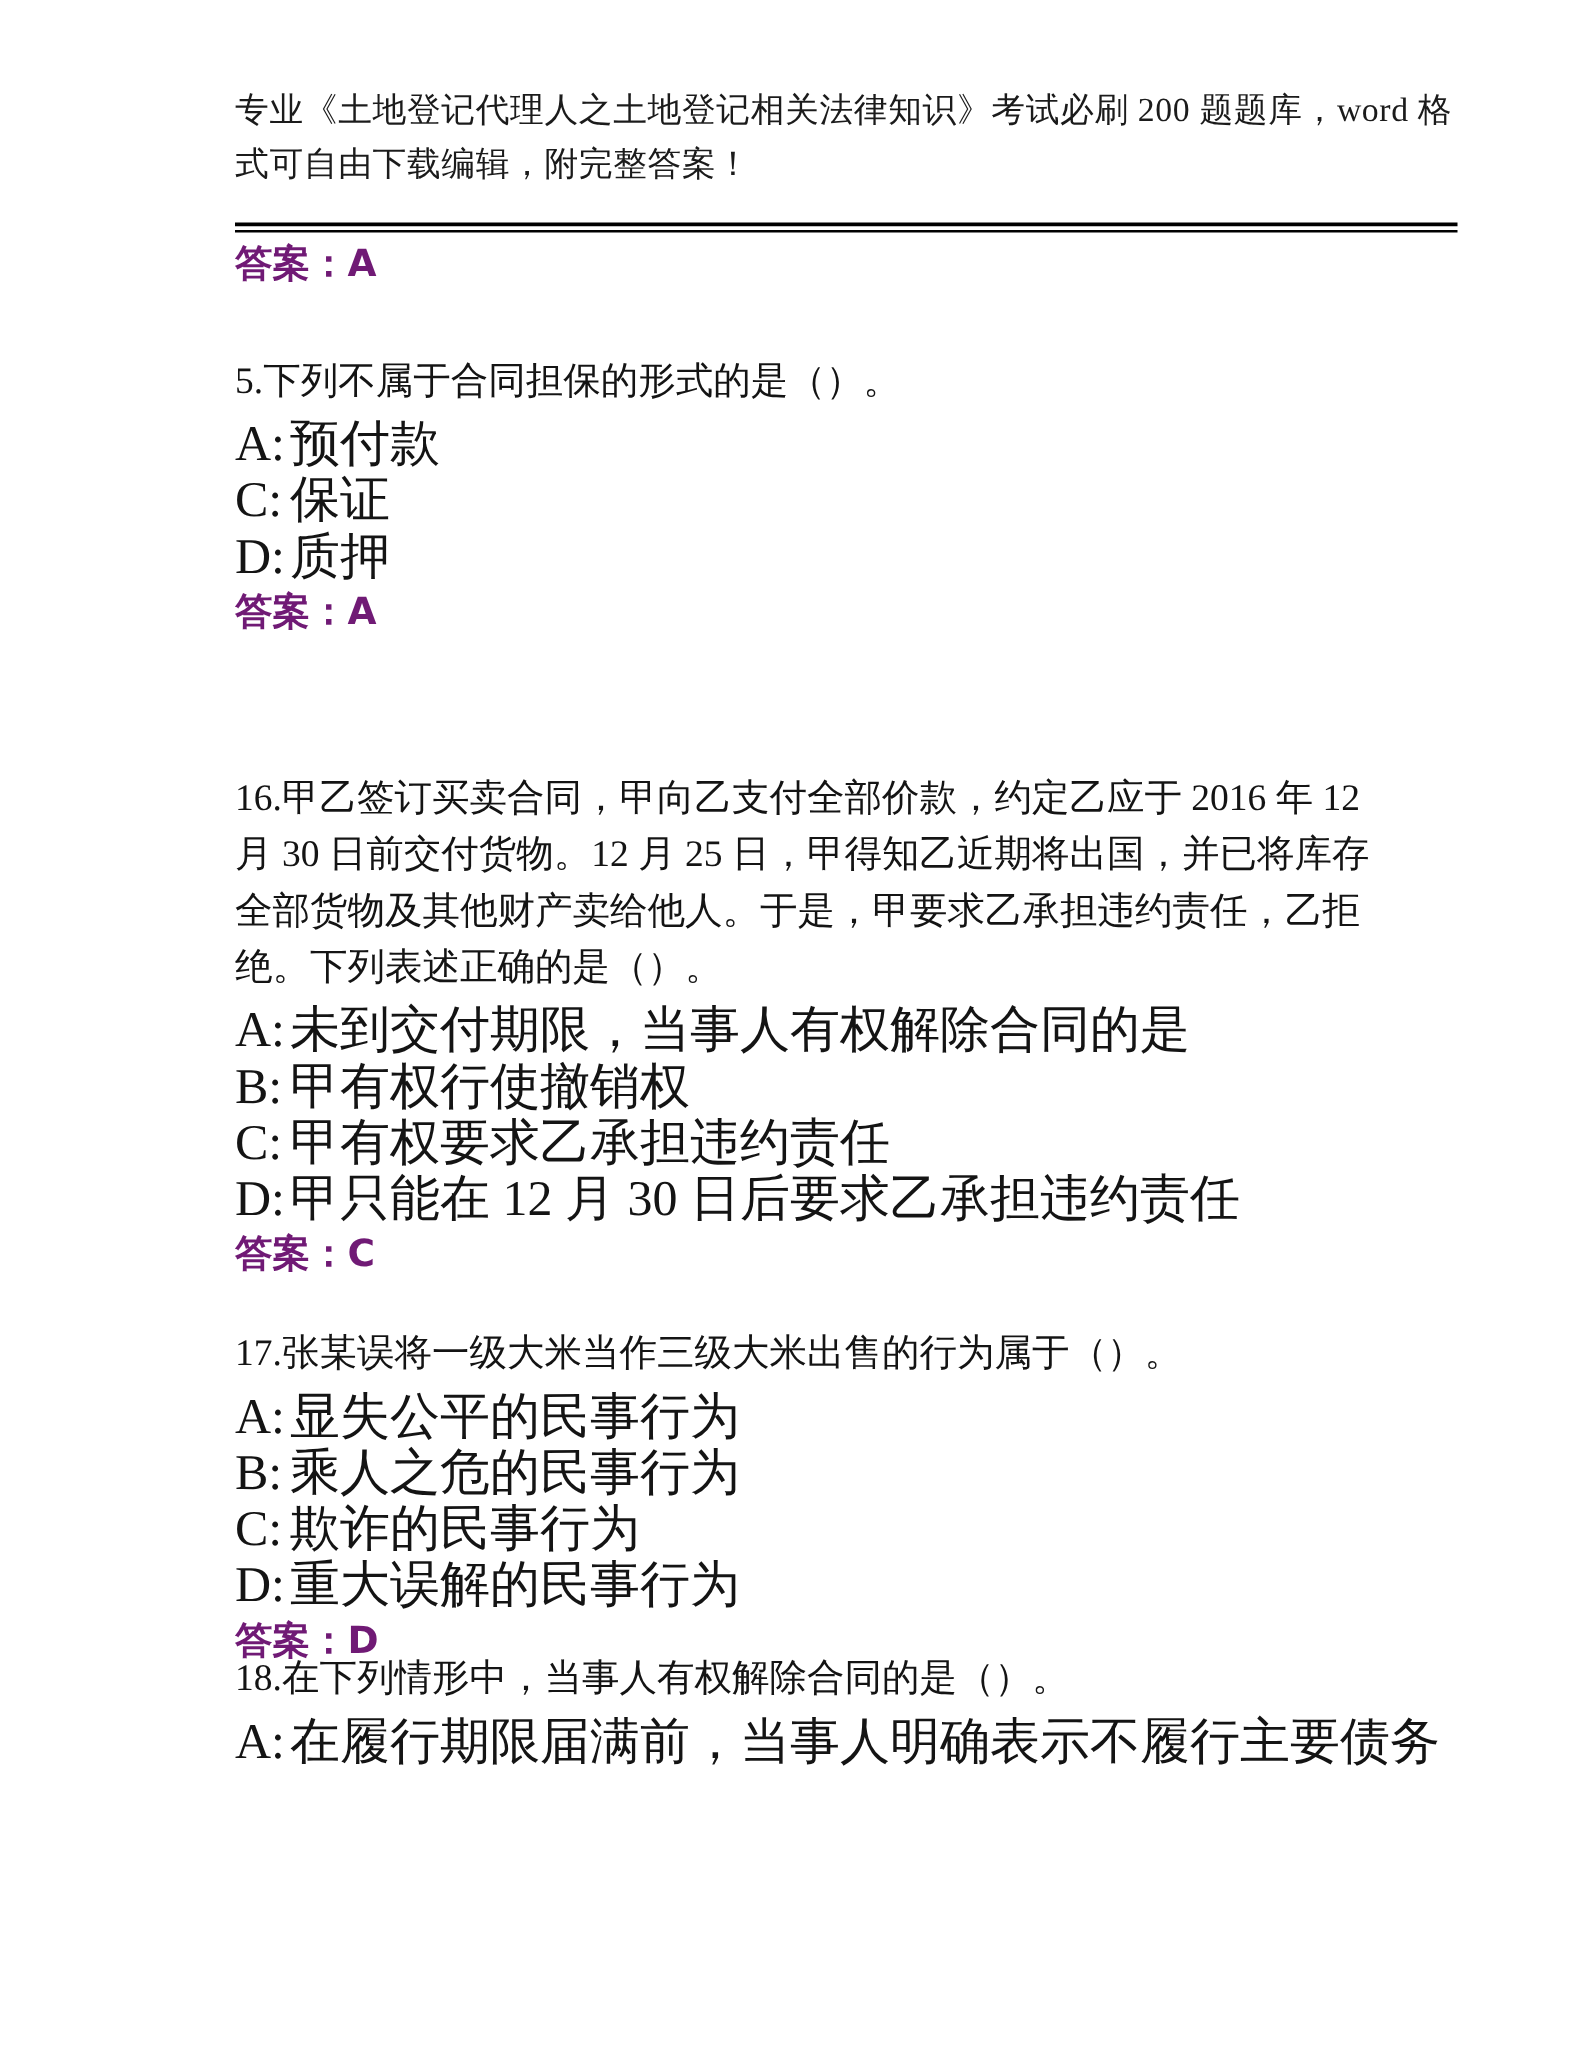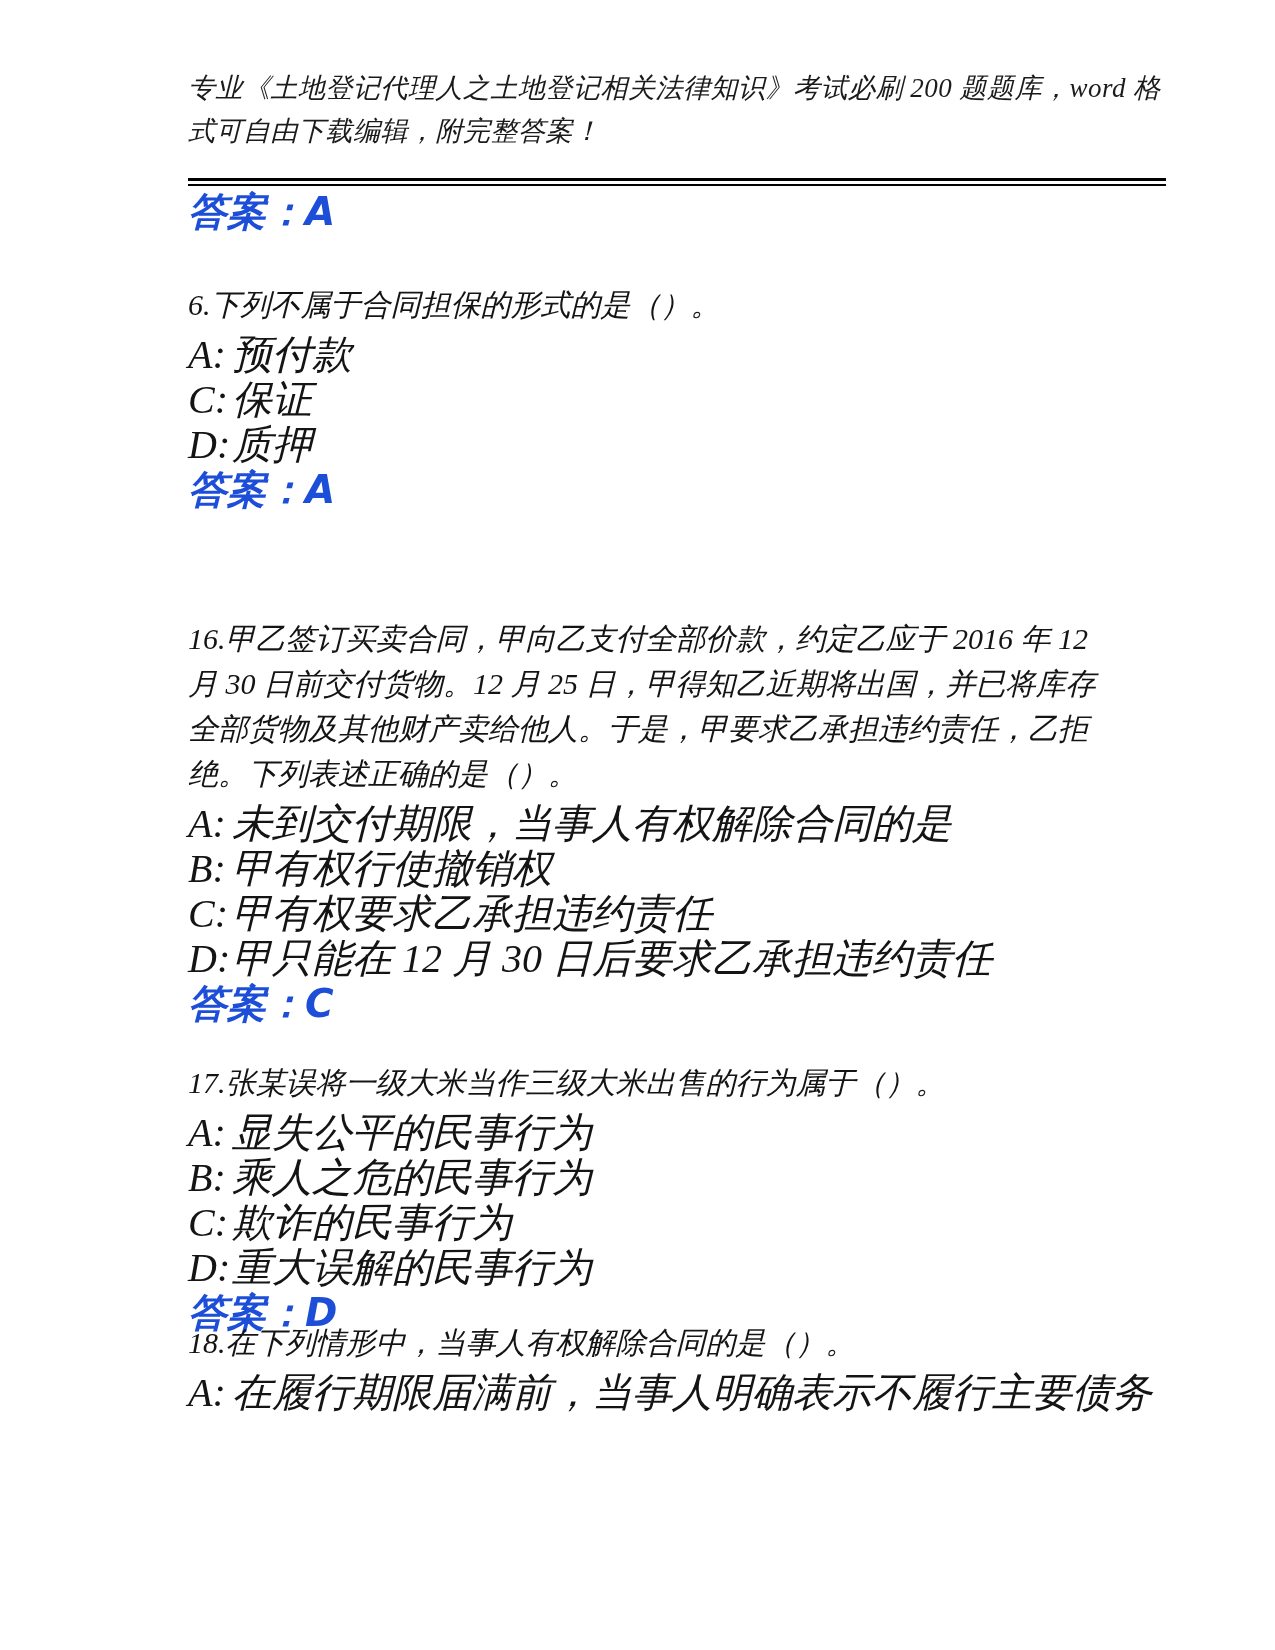--- a/index.html
+++ b/index.html
@@ -10,21 +10,20 @@
     height: 1650px;
     overflow: hidden;
   }
   .page {
     position: relative;
     width: 1275px;
     height: 1650px;
     background: #ffffff;
     font-family: "Liberation Serif", "DejaVu Serif", serif;
     color: #141414;
-    font-style: italic;
   }
   .abs { position: absolute; left: 188px; }
 
   
   .header-note {
     top: 67px;
     width: 935px;
     font-size: 27px;
     line-height: 43px;
     letter-spacing: 0.5px;
@@ -42,23 +41,23 @@
   }
   .q-block { width: 960px; }
   .q-line { font-size: 30px; line-height: 45px; white-space: nowrap; }
   .options { margin-top: 5px; }
   .opt { font-size: 40px; line-height: 45px; white-space: nowrap; }
   .opt-label { display: inline-block; width: 44px; }
 
   .answer-line {
     font-family: "DejaVu Sans", "Liberation Sans", sans-serif;
     font-weight: bold;
-    font-size: 39px;
+    font-size: 30px;
     line-height: 45px;
-    color: #1d4ed8;
+    color: #701a75;
     white-space: nowrap;
   }
   .orphan-answer { top: 189px; }
   .q15 { top: 282px; }
   .q16 { top: 616px; }
   .q17 { top: 1060px; }
   .q18 { top: 1320px; }
 </style>
 </head>
 <body>
@@ -68,21 +67,21 @@
   <div class="abs header-note">
     <div>专业《土地登记代理人之土地登记相关法律知识》考试必刷 200 题题库，word 格</div>
     <div>式可自由下载编辑，附完整答案！</div>
   </div>
 
   <div class="abs header-rule"></div>
 
   <div class="abs answer-line orphan-answer"><span>答案：</span><span>A</span></div>
 
   <section class="abs q-block q15">
-    <div class="q-line">6.下列不属于合同担保的形式的是（）。</div>
+    <div class="q-line">5.下列不属于合同担保的形式的是（）。</div>
     <div class="options">
       <div class="opt"><span class="opt-label">A:</span><span>预付款</span></div>
       <div class="opt"><span class="opt-label">C:</span><span>保证</span></div>
       <div class="opt"><span class="opt-label">D:</span><span>质押</span></div>
     </div>
     <div class="answer-line"><span>答案：</span><span>A</span></div>
   </section>
 
   <section class="abs q-block q16">
     <div class="q-line">16.甲乙签订买卖合同，甲向乙支付全部价款，约定乙应于 2016 年 12</div>

